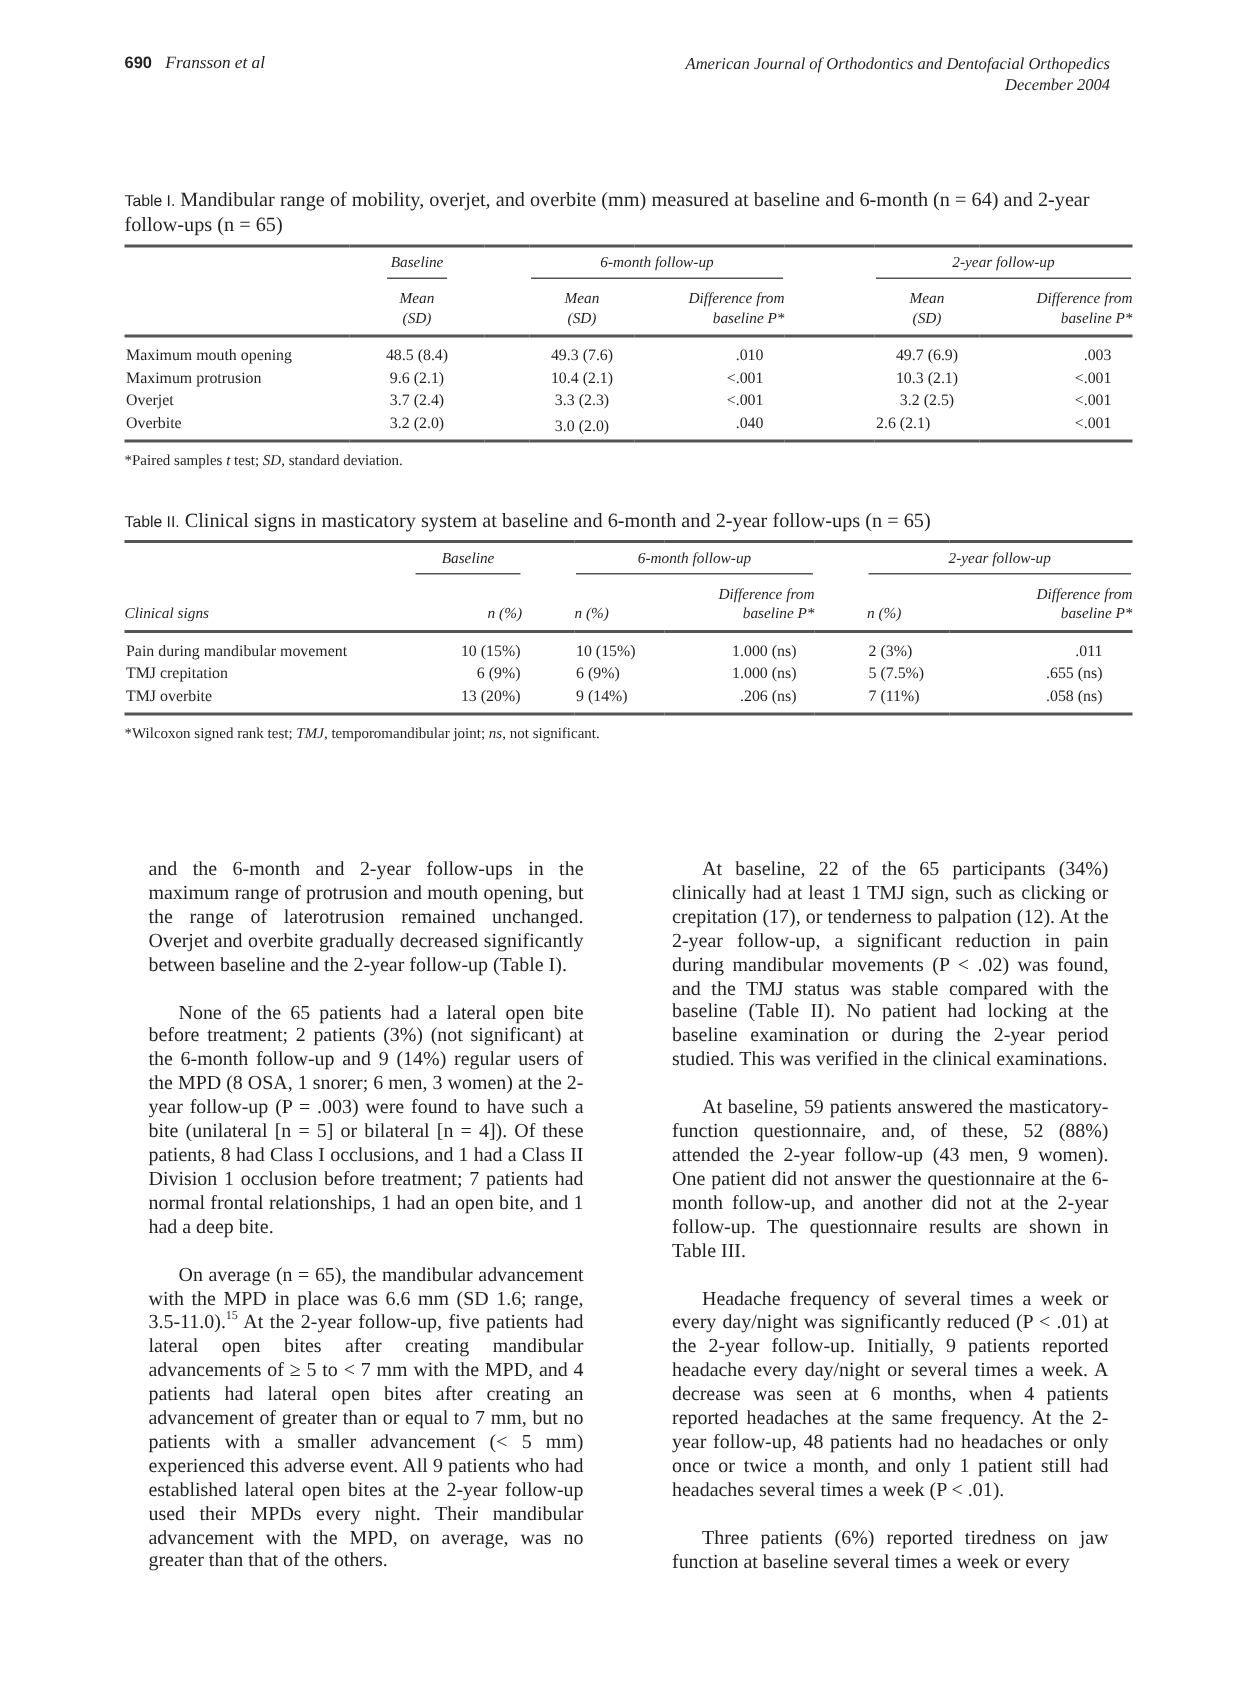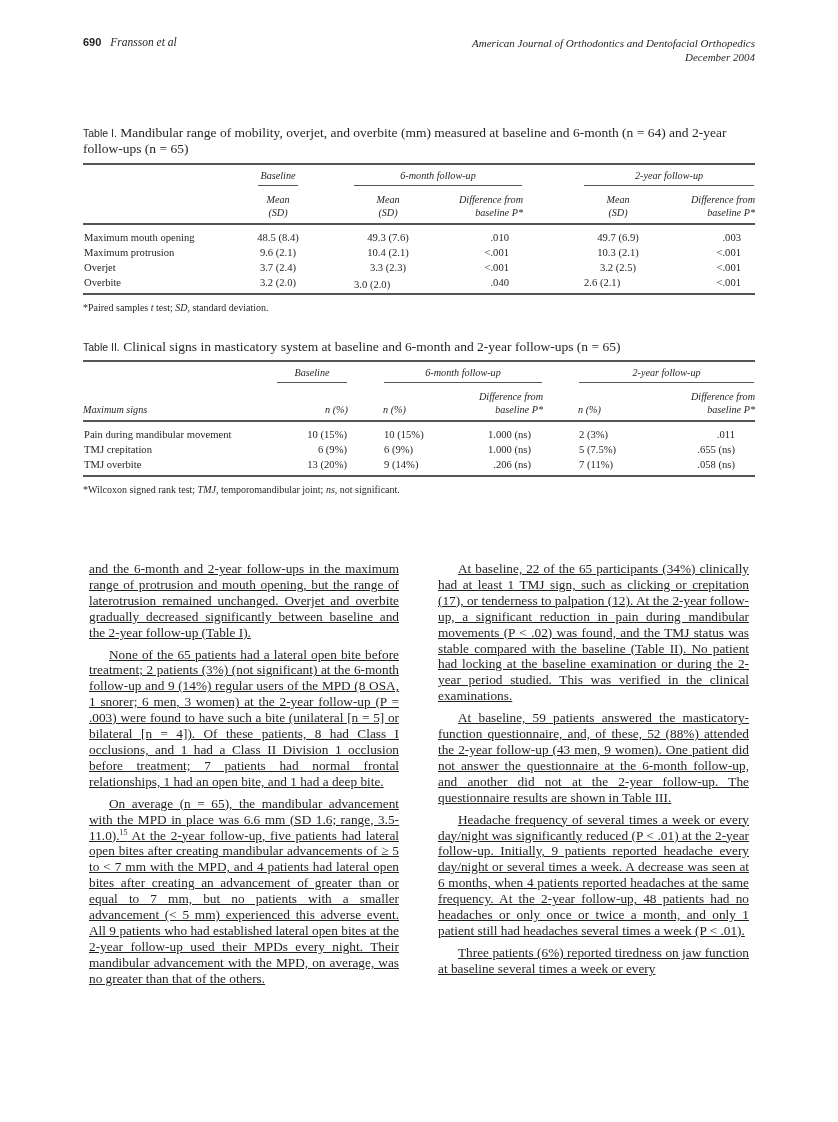--- a/index.html
+++ b/index.html
@@ -2,33 +2,33 @@
 <html><head>
 <meta charset="utf-8">
 <style>
   html, body { margin:0; padding:0; background:#ffffff; }
   body { width:838px; height:1122px; position:relative; overflow:hidden; font-family:"Liberation Serif", serif; color:#231f20; }
   .abs { position:absolute; }
   .running-head { left:83px; top:36px; width:672px; font-size:11.5px; }
   .rh-left { position:absolute; left:0; top:0; }
   .rh-left .pg { font-family:"Liberation Sans", sans-serif; font-weight:bold; font-size:11px; margin-right:6px; }
   .rh-left .au { font-style:italic; }
-  .rh-right { position:absolute; right:0; top:0; text-align:right; font-style:italic; font-size:11px; line-height:14px; }
+  .rh-right { position:absolute; right:15px; top:0; text-align:right; font-style:italic; font-size:11px; line-height:14px; }
 
   .caption { font-size:13.5px; line-height:16px; }
   .caption .lbl { font-family:"Liberation Sans", sans-serif; font-size:10.5px; }
 
   table.t { border-collapse:collapse; font-size:10.6px; width:672px; }
   .thick { border-top:2px solid #555; }
   .hdr { font-style:italic; font-size:10.2px; }
   .footnote { font-size:10px; }
   .footnote i { font-style:italic; }
 
   .body-text { font-size:13.3px; line-height:15.9px; text-align:justify; }
-  .body-text p { margin:6px; text-indent:0;text-decoration:underline; }
+  .body-text p { margin:16px; text-indent:0; }
   .body-text p.ind { text-indent:20px; }
   .section-h { font-family:"Liberation Sans", sans-serif; font-size:12px; margin:8px 0 4px 0; }
   sup { font-size:8px; line-height:0; }
 </style>
 </head>
 <body>
 
 <div class="abs running-head">
   <div class="rh-left">
     <span class="pg">690</span>
@@ -127,21 +127,21 @@
       <td style="text-align:center;">3.3 (2.3)</td>
       <td style="text-align:right; padding-right:14px;">&lt;.001</td>
       <td></td>
       <td style="text-align:center;margin-top:13px;">3.2 (2.5)</td>
       <td style="text-align:right; padding-right:14px;">&lt;.001</td>
     </tr>
     <tr style="line-height:13px;">
       <td style="padding-bottom:4px;">Overbite</td>
       <td style="text-align:center; padding-bottom:4px;">3.2 (2.0)</td>
       <td></td>
-      <td style="text-align:left; padding-bottom:0;">3.0 (2.0)</td>
+      <td style="text-align:center; padding-bottom:0;">3.0 (2.0)</td>
       <td style="text-align:right; padding-right:14px; padding-bottom:4px;">.040</td>
       <td></td>
       <td style="text-align:left; padding-bottom:4px;font-family:Liberation Serif, serif;">2.6 (2.1)</td>
       <td style="text-align:right; padding-right:14px; padding-bottom:4px;">&lt;.001</td>
     </tr>
     <tr class="thick">
           <td colspan="8"></td>
         </tr>
   </tbody>
     </table>
@@ -176,21 +176,21 @@
       <td></td>
       <td colspan="2" style="text-align:center; padding-top:5px;">
             <div style="border-bottom:1px solid #555; padding-bottom:4px;">6-month follow-up</div>
           </td>
       <td></td>
       <td colspan="2" style="text-align:center; padding-top:5px;">
             <div style="border-bottom:1px solid #555; padding-bottom:4px;">2-year follow-up</div>
           </td>
     </tr>
     <tr class="hdr" style="line-height:13px;">
-      <td style="vertical-align:bottom; padding:6px 0 4px 0;">Maximum signs</td>
+      <td style="vertical-align:bottom; padding:6px 0 4px 0;">Clinical signs</td>
       <td style="text-align:right; vertical-align:bottom; padding:6px 0 4px 0;">n (%)</td>
       <td></td>
       <td style="text-align:left; vertical-align:bottom; padding:6px 0 4px 0;">n (%)</td>
       <td style="text-align:right; vertical-align:bottom; padding:6px 0 4px 0;">
             <div>Difference from</div>
             <div>baseline P*</div>
           </td>
       <td></td>
       <td style="text-align:left; vertical-align:bottom; padding:6px 0 4px 0;">n (%)</td>
       <td style="text-align:right; vertical-align:bottom; padding:6px 0 4px 0;">

